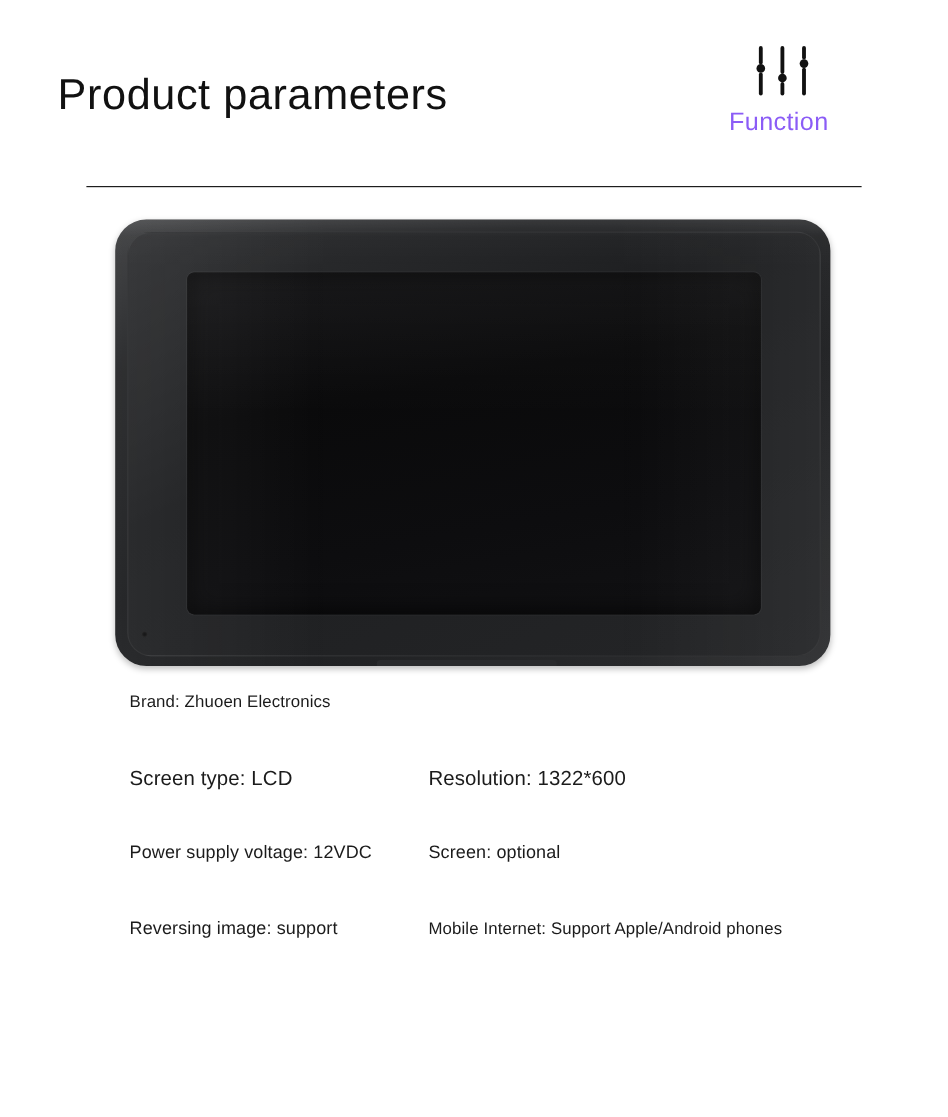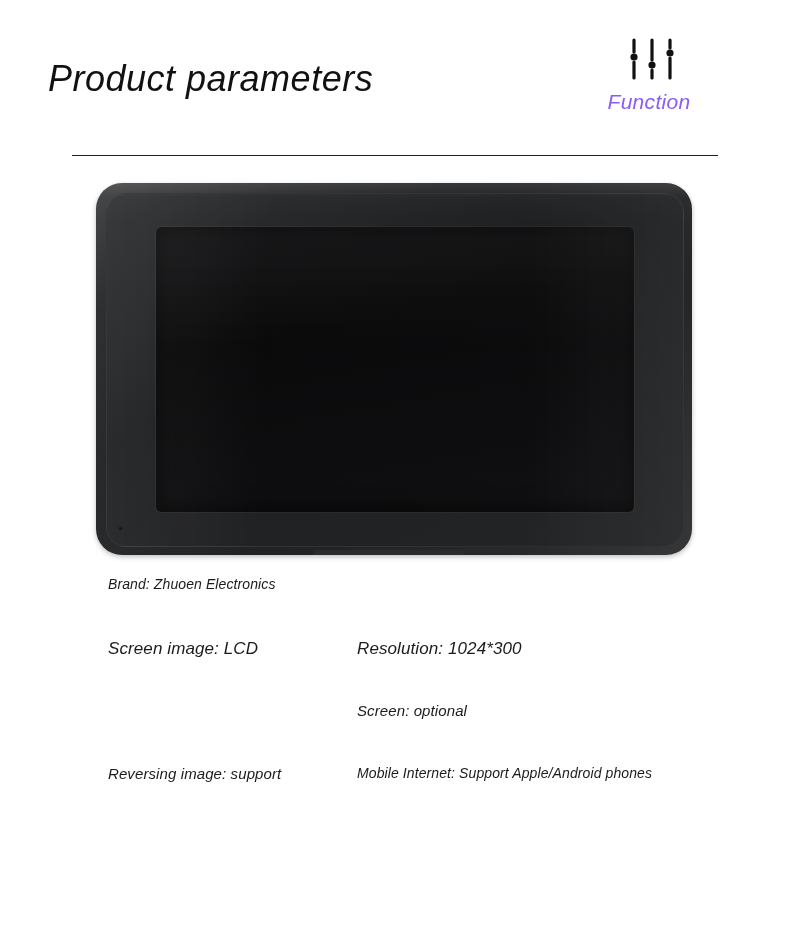--- a/index.html
+++ b/index.html
@@ -13,21 +13,20 @@
     font-family: "Liberation Sans", sans-serif;
     color: #1b1b1b;
     position: relative;
     overflow: hidden;
   }
   .page {
     position: relative;
     width: 714px;
     height: 931px;
     background: #ffffff;
-    font-style: italic;
   }
 
   
   .header {
     position: absolute;
     left: 0;
     top: 0;
     width: 790px;
     height: 160px;
   }
@@ -209,24 +208,25 @@
     <div class="mic-dot"></div>
     <div class="stand-notch"></div>
     <div class="bezel-sheen"></div>
   </div>
 
   <div class="specs">
     <div class="spec-row r0">
       <span class="spec-cell spec-left">Brand: Zhuoen Electronics</span>
     </div>
     <div class="spec-row r1">
-      <span class="spec-cell spec-left">Screen image: LCD</span>
-      <span class="spec-cell spec-right">Resolution: 1024*300</span>
+      <span class="spec-cell spec-left">Screen type: LCD</span>
+      <span class="spec-cell spec-right">Resolution: 1322*600</span>
     </div>
     <div class="spec-row r2">
+      <span class="spec-cell spec-left">Power supply voltage: 12VDC</span>
       <span class="spec-cell spec-right">Screen: optional</span>
     </div>
     <div class="spec-row r3">
       <span class="spec-cell spec-left">Reversing image: support</span>
       <span class="spec-cell spec-right">Mobile Internet: Support Apple/Android phones</span>
     </div>
   </div>
 
 </div>
 

